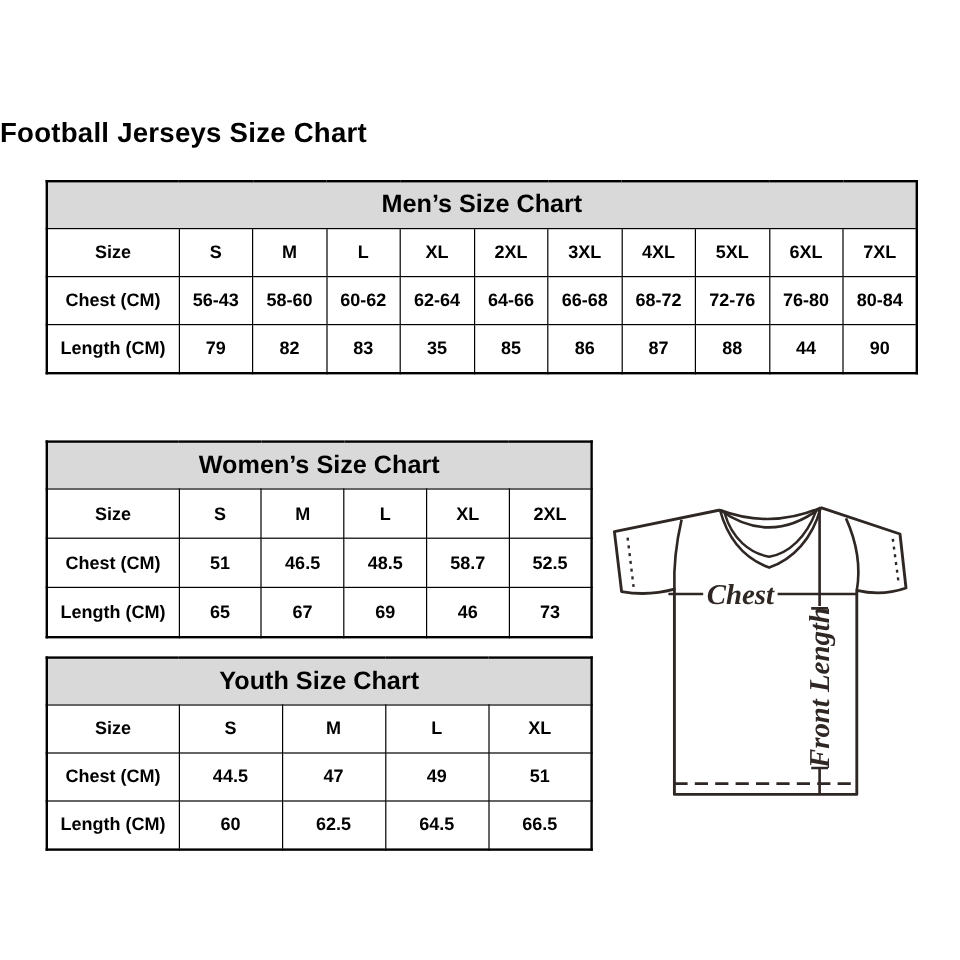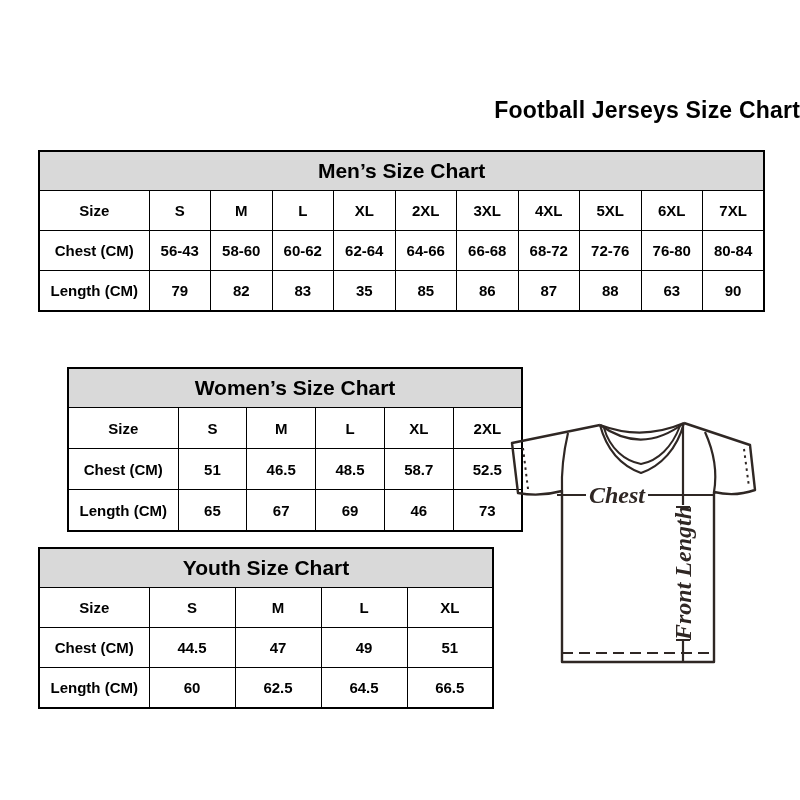--- a/index.html
+++ b/index.html
@@ -1,28 +1,28 @@
 <!DOCTYPE html>
 <html><head>
 <meta charset="utf-8">
 <style>
   html,body{margin:0;padding:0;background:#fff;}
   body{width:800px;height:800px;position:relative;overflow:hidden;
        font-family:"Liberation Sans",sans-serif;color:#000;}
   .canvas{position:absolute;left:0;top:0;width:800px;height:800px;background:#fff;}
   .page-title{position:absolute;top:97px;left:0;width:800px;margin:0;
-      text-align:right;font-size:23px;font-weight:bold;letter-spacing:.2px;}
+      text-align:left;font-size:23px;font-weight:bold;letter-spacing:.2px;}
   table{position:absolute;border-collapse:collapse;table-layout:fixed;
       background:#fff;border:2px solid #000;}
   td{border:1.5px solid #000;text-align:center;vertical-align:middle;
      font-weight:bold;font-size:15px;padding:0;overflow:hidden;white-space:nowrap;}
   tr.chart-title td{background:#d9d9d9;font-size:21px;height:38px;}
   #mens-table{left:38px;top:150px;width:725px;}
   #mens-table tr.data-row td{height:39px;}
-  #womens-table{left:38px;top:367px;width:454px;margin-left:29px;}
+  #womens-table{left:38px;top:367px;width:454px;}
   #womens-table tr.data-row td{height:40px;}
   #youth-table{left:38px;top:547px;width:454px;}
   #youth-table tr.data-row td{height:39px;}
   .jersey-svg{position:absolute;left:498px;top:406px;width:276px;height:266px;}
   .jersey-svg path,.jersey-svg line{fill:none;stroke:#2f2724;stroke-linecap:butt;stroke-linejoin:round;}
   .jersey-svg text{fill:#2f2724;font-family:"Liberation Serif","DejaVu Serif",serif;
       font-style:italic;font-weight:bold;}
 </style>
 </head>
 <body>
@@ -69,21 +69,21 @@
     <tr class="data-row">
       <td>Length (CM)</td>
       <td>79</td>
       <td>82</td>
       <td>83</td>
       <td>35</td>
       <td>85</td>
       <td>86</td>
       <td>87</td>
       <td>88</td>
-      <td>63</td>
+      <td>44</td>
       <td>90</td>
     </tr>
   </tbody>
     </table>
 
   <table id="womens-table">
     <colgroup>
       <col style="width:110px">
       <col span="5" style="width:68.8px">
     </colgroup>

